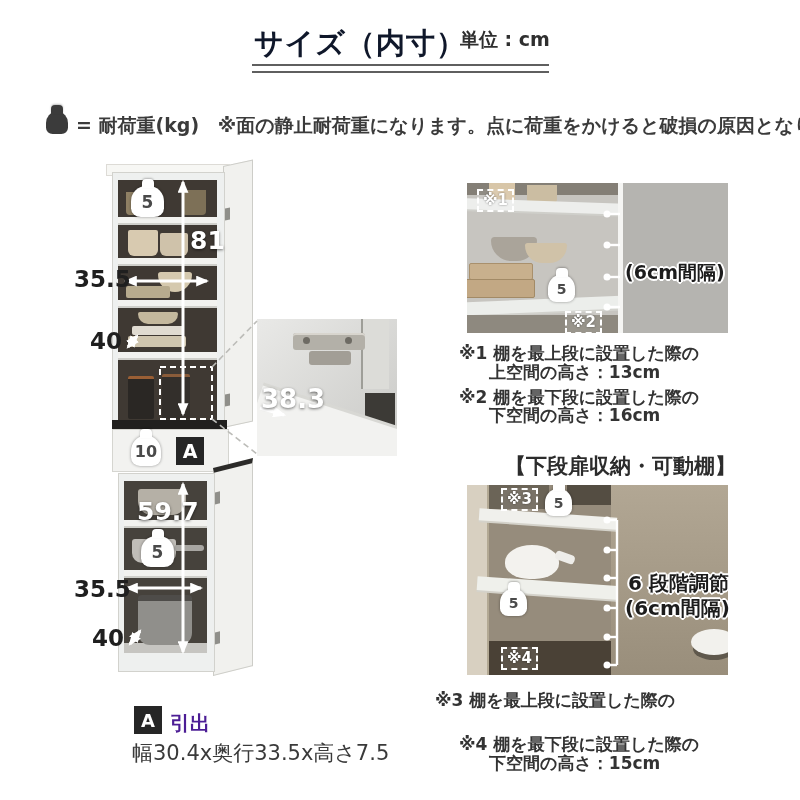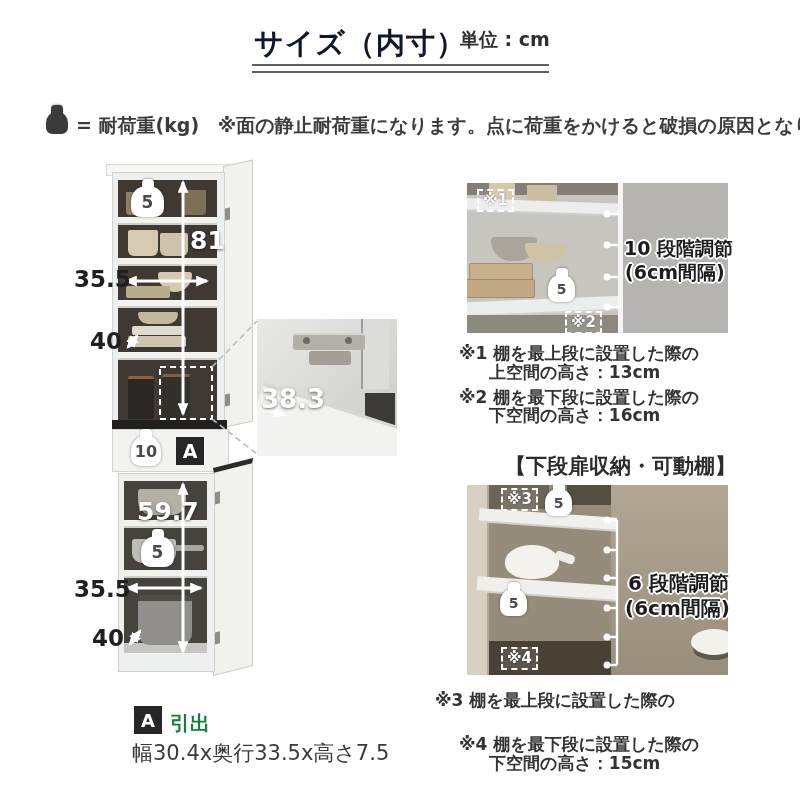--- a/index.html
+++ b/index.html
@@ -132,41 +132,40 @@
   <div class="abs m-white lbl nowrap" style="left:190px;top:226px;font-size:25px;">81</div>
   <div class="abs m-black lbl nowrap" style="left:74px;top:266px;">35.5</div>
   <div class="abs m-black lbl nowrap" style="left:90px;top:328px;">40</div>
   <div class="abs m-white lbl nowrap" style="left:261px;top:384px;font-size:26px;">38.3</div>
   <div class="abs m-white lbl nowrap" style="left:137px;top:497px;font-size:25px;">59.7</div>
   <div class="abs weight lbl" style="left:141px;top:536px;width:33px;height:31px;font-size:17px;">5</div>
   <div class="abs m-black lbl nowrap" style="left:74px;top:576px;">35.5</div>
   <div class="abs m-black lbl nowrap" style="left:92px;top:625px;">40</div>
 
   <div class="abs tag-box" style="left:134px;top:706px;width:28px;height:28px;font-size:18px;">A</div>
-  <div class="abs nowrap" style="left:170px;top:710px;font-size:20px;font-weight:600;color:#15803d;text-align:right;">引出</div>
+  <div class="abs nowrap" style="left:170px;top:710px;font-size:20px;font-weight:600;color:#4c1d95;text-align:right;">引出</div>
   <div class="abs nowrap" style="left:132px;top:739px;font-size:21px;color:#3a3a3a;">幅30.4x奥行33.5x高さ7.5</div>
 
   <div class="abs photo" style="left:467px;top:183px;width:261px;height:150px;background:#c7c5c0;">
     <div class="deco" style="left:0;top:0;width:152px;height:12px;background:#847f76;"></div>
     <div class="deco" style="left:22px;top:0;width:26px;height:22px;background:#d8c6a8;border-radius:0 0 4px 4px;"></div>
     <div class="deco" style="left:60px;top:2px;width:30px;height:18px;background:#cbbda2;border-radius:0 0 4px 4px;"></div>
     <div class="deco" style="left:-5px;top:18px;width:162px;height:11px;background:#edeeec;transform:rotate(2deg);box-shadow:0 2px 0 #cfcfca;"></div>
     <div class="deco" style="left:24px;top:54px;width:46px;height:24px;background:#aaa49a;border-radius:4px 4px 22px 22px;"></div>
     <div class="deco" style="left:58px;top:60px;width:42px;height:20px;background:#d0c2a8;border-radius:3px 3px 20px 20px;"></div>
     <div class="deco" style="left:2px;top:80px;width:62px;height:15px;background:#c8b08d;border:1px solid #a9906c;border-radius:2px;"></div>
     <div class="deco" style="left:-2px;top:96px;width:68px;height:17px;background:#c2a884;border:1px solid #a28a66;border-radius:2px;"></div>
     <div class="deco" style="left:-6px;top:116px;width:166px;height:13px;background:#eceeeb;transform:rotate(-2.5deg);box-shadow:0 2px 0 #d2d2cd;"></div>
     <div class="deco" style="left:0;top:132px;width:152px;height:18px;background:#8e897f;"></div>
     <div class="deco" style="left:151px;top:0;width:5px;height:150px;background:#f5f5f3;"></div>
     <div class="deco" style="left:156px;top:0;width:105px;height:150px;background:#b5b4b0;"></div>
     <div class="abs marker" style="left:10px;top:6px;">※1</div>
     <div class="abs marker" style="left:98px;top:128px;">※2</div>
     <div class="abs weight" style="left:81px;top:92px;width:27px;height:27px;font-size:14px;">5</div>
   </div>
-  <div class="abs outline-text lbl nowrap" style="left:624px;top:236px;font-size:19px;">10 段階調節</div>
   <div class="abs outline-text lbl nowrap" style="left:625px;top:260px;font-size:19px;">(6cm間隔)</div>
   <div class="abs note-line nowrap" style="left:459px;top:342px;">※1 棚を最上段に設置した際の</div>
   <div class="abs note-line nowrap" style="left:489px;top:361px;">上空間の高さ：13cm</div>
   <div class="abs note-line nowrap" style="left:459px;top:386px;">※2 棚を最下段に設置した際の</div>
   <div class="abs note-line nowrap" style="left:489px;top:404px;">下空間の高さ：16cm</div>
 
   <div class="abs section-title nowrap" style="left:457px;top:452px;margin-left:48px;">【下段扉収納・可動棚】</div>
   <div class="abs photo" style="left:467px;top:485px;width:261px;height:190px;background:#a89d8b;">
     <div class="deco" style="left:144px;top:0;width:117px;height:190px;background:linear-gradient(180deg,#b2a794,#998e7b);"></div>
     <div class="deco" style="left:0;top:0;width:20px;height:190px;background:#d8d0c1;border-right:2px solid #b3a994;"></div>

